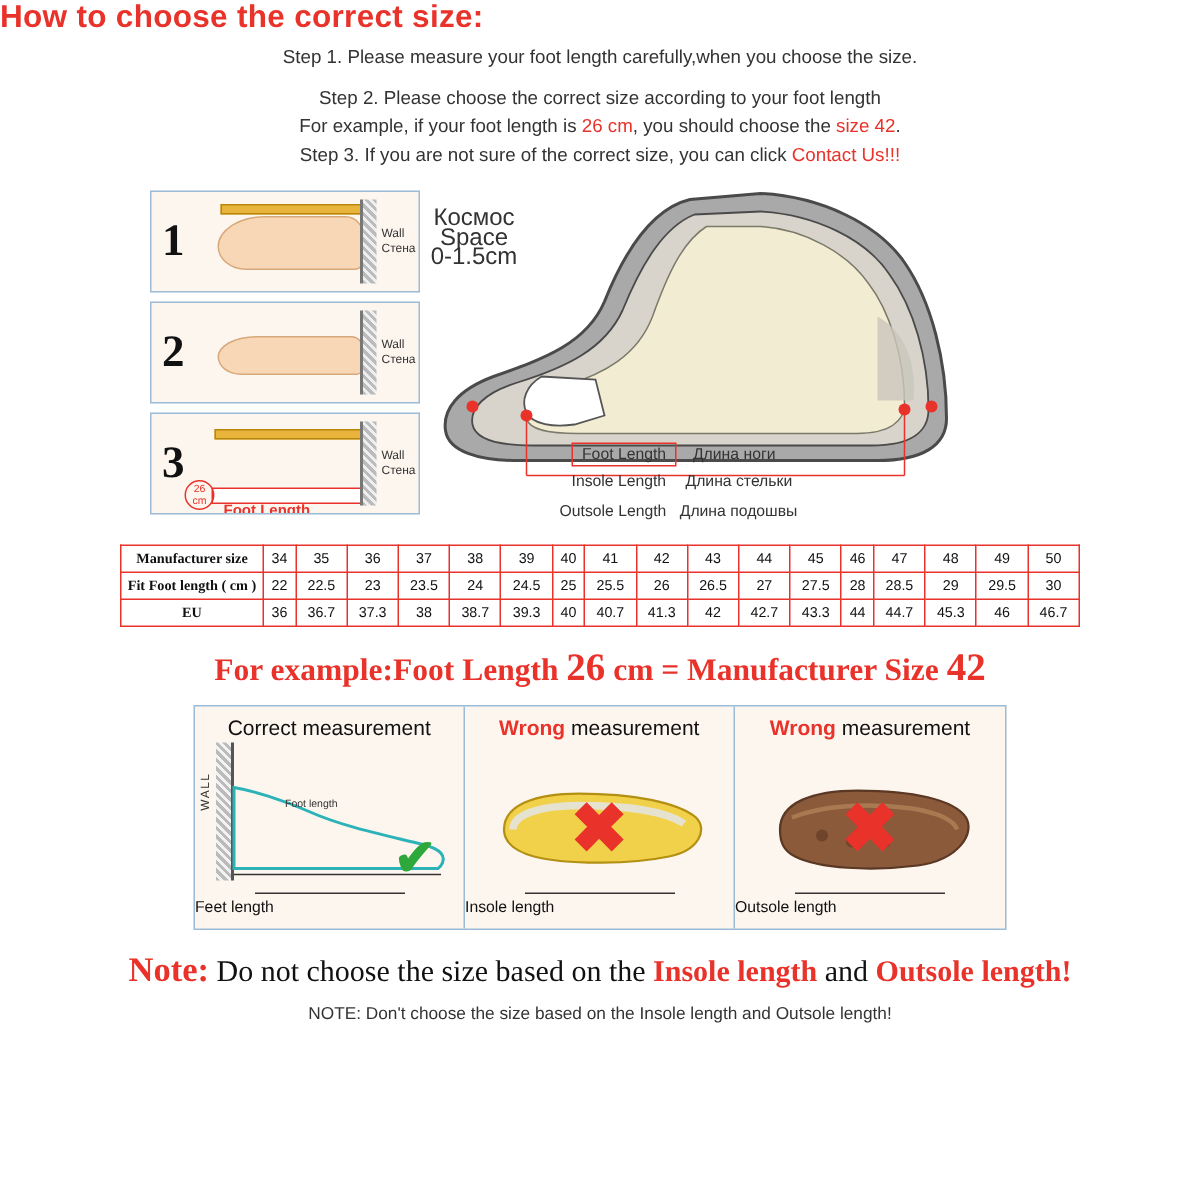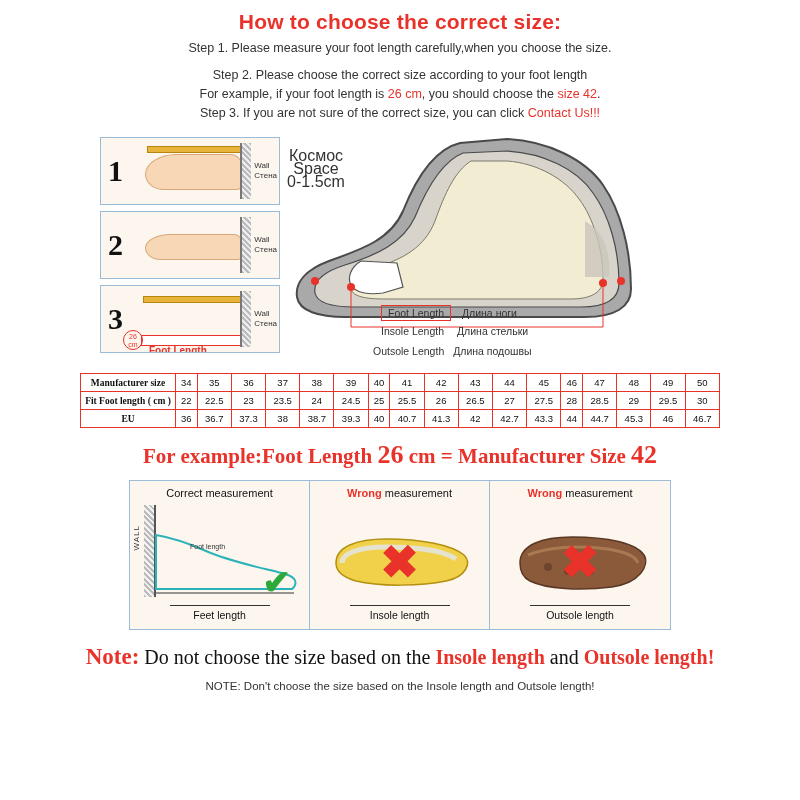--- a/index.html
+++ b/index.html
@@ -16,25 +16,24 @@
     position: relative;
   }
   .page {
     width: 800px;
     height: 800px;
     position: relative;
   }
 
   
   .title {
-    text-align: center;
     color: #e8322a;
     font-size: 21px;
     font-weight: bold;
-    padding-top: 10px;
+    padding-top: 0;
     letter-spacing: .2px;
   }
   .steps {
     text-align: center;
     font-size: 12.5px;
     color: #333;
     line-height: 19px;
     margin-top: 5px;
   }
   .steps .line { display: block; }
@@ -227,31 +226,31 @@
   .panel {
     width: 180px;
     height: 148px;
     border-right: 1px solid #9bbcd8;
     position: relative;
     box-sizing: border-box;
   }
   .panel:last-child { border-right: none; }
   .panel-title {
     text-align: center;
-    font-size: 11px;
+    font-size: 14px;
     margin-top: 6px;
     color: #111;
   }
   .panel-title .wrong { color: #e8322a; font-weight: bold; }
   .panel-foot-label {
     position: absolute;
     bottom: 8px;
     left: 0;
     right: 0;
-    text-align: center;
+    text-align: left;
     font-size: 10.5px;
     color: #111;
     margin-top: 24px;
   }
   .panel-foot-label .rule {
     display: block;
     width: 100px;
     margin: 0 auto 2px auto;
     border-top: 1px solid #333;
     height: 1px;

